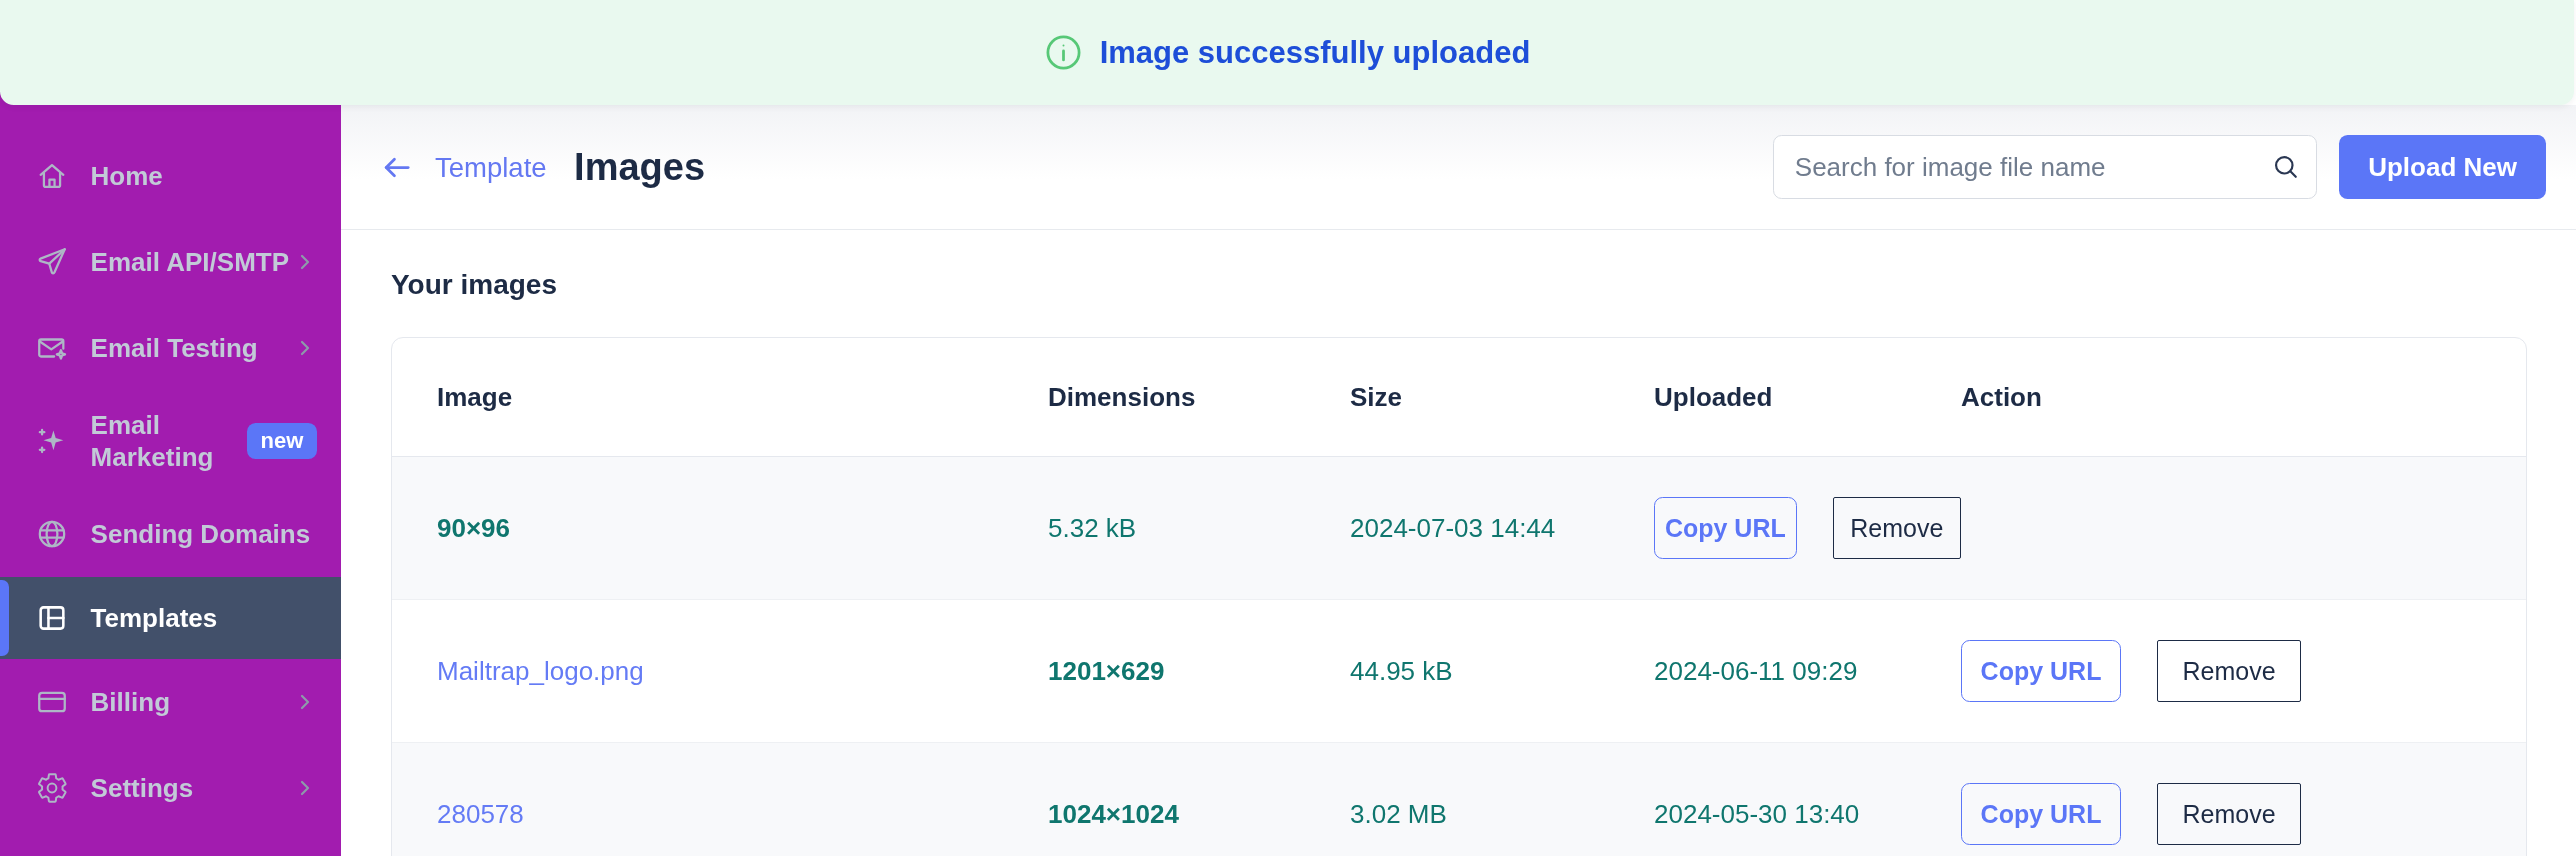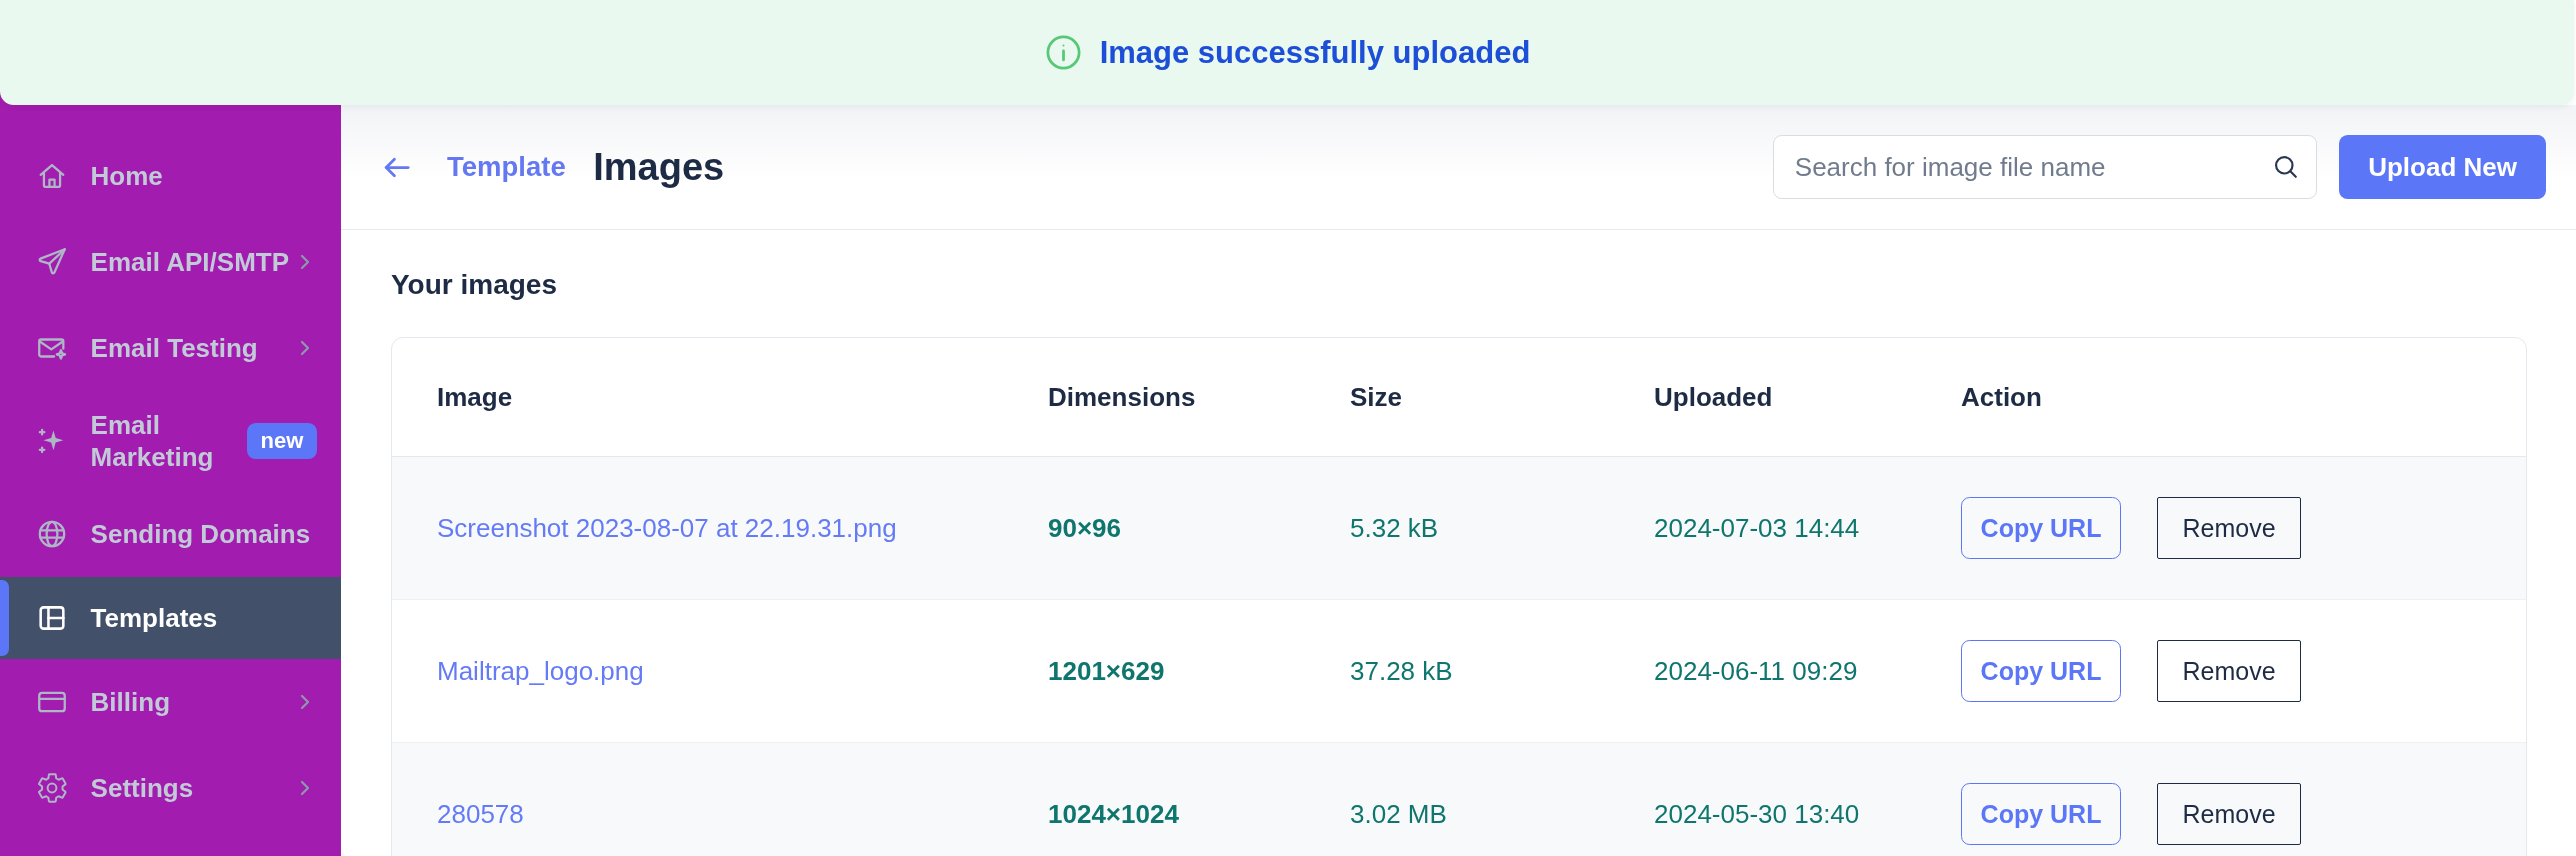--- a/index.html
+++ b/index.html
@@ -32,21 +32,21 @@
     display:flex; align-items:center; justify-content:center; gap:17px;
     box-shadow:0 1.7px 6.9px rgba(20,40,30,0.06); }
   .banner-text { color:#1d4ed8; font-size:31px; font-weight:700; }
 
   
   .main { position:absolute; left:341px; top:105px; right:0; bottom:0; background:#ffffff; }
   .page-header { height:125px; display:flex; align-items:center;
     padding:0 30px 0 39px; border-bottom:1.7px solid #e7eaee;
     background:linear-gradient(180deg,#f2f3f6 0%, #ffffff 60%); }
   .crumb-group { display:flex; align-items:center; }
-  .back-link { display:flex; align-items:flex-start; gap:34px; cursor:pointer;font-weight:bold; }
+  .back-link { display:flex; align-items:flex-end; gap:22px; cursor:pointer; }
   .back-label { color:#6478f2; font-size:27.5px; }
   .page-title { color:#1d2b45; font-size:38px; font-weight:700; margin-left:27.5px; }
   .header-right { margin-left:auto; display:flex; align-items:center; gap:22px; }
   .search-wrap { position:relative; width:544px; height:64px; }
   .search-input { width:100%; height:100%; border:1.7px solid #d8dce3; border-radius:8.6px;
     padding:0 60px 0 20.6px; font-size:26px; color:#1d2b45; background:#ffffff; outline:none;
     font-family:"Liberation Sans", sans-serif; }
   .search-input::placeholder { color:#707c8e; }
   .search-ico { position:absolute; right:17px; top:17px; }
   .btn-upload { height:64px; padding:0 29px; background:#5b76f7; border:none;
@@ -240,33 +240,32 @@
       <div class="card">
         <div class="trow thead">
           <span class="th">Image</span>
           <span class="th">Dimensions</span>
           <span class="th">Size</span>
           <span class="th">Uploaded</span>
           <span class="th">Action</span>
         </div>
         <div class="tbody">
             <div class="trow alt">
-    <span class="cell cell-link">Screenshot 2023-08-07 at 22.19.31.png</span>
     <span class="cell cell-dim">90×96</span>
     <span class="cell">5.32 kB</span>
     <span class="cell">2024-07-03 14:44</span>
     <span class="cell-actions">
       <button class="btn-copy">Copy URL</button>
       <button class="btn-remove">Remove</button>
     </span>
   </div>
             <div class="trow">
     <span class="cell cell-link">Mailtrap_logo.png</span>
     <span class="cell cell-dim">1201×629</span>
-    <span class="cell">37.28 kB</span>
+    <span class="cell">44.95 kB</span>
     <span class="cell">2024-06-11 09:29</span>
     <span class="cell-actions">
       <button class="btn-copy">Copy URL</button>
       <button class="btn-remove">Remove</button>
     </span>
   </div>
             <div class="trow alt">
     <span class="cell cell-link">280578</span>
     <span class="cell cell-dim">1024×1024</span>
     <span class="cell">3.02 MB</span>

